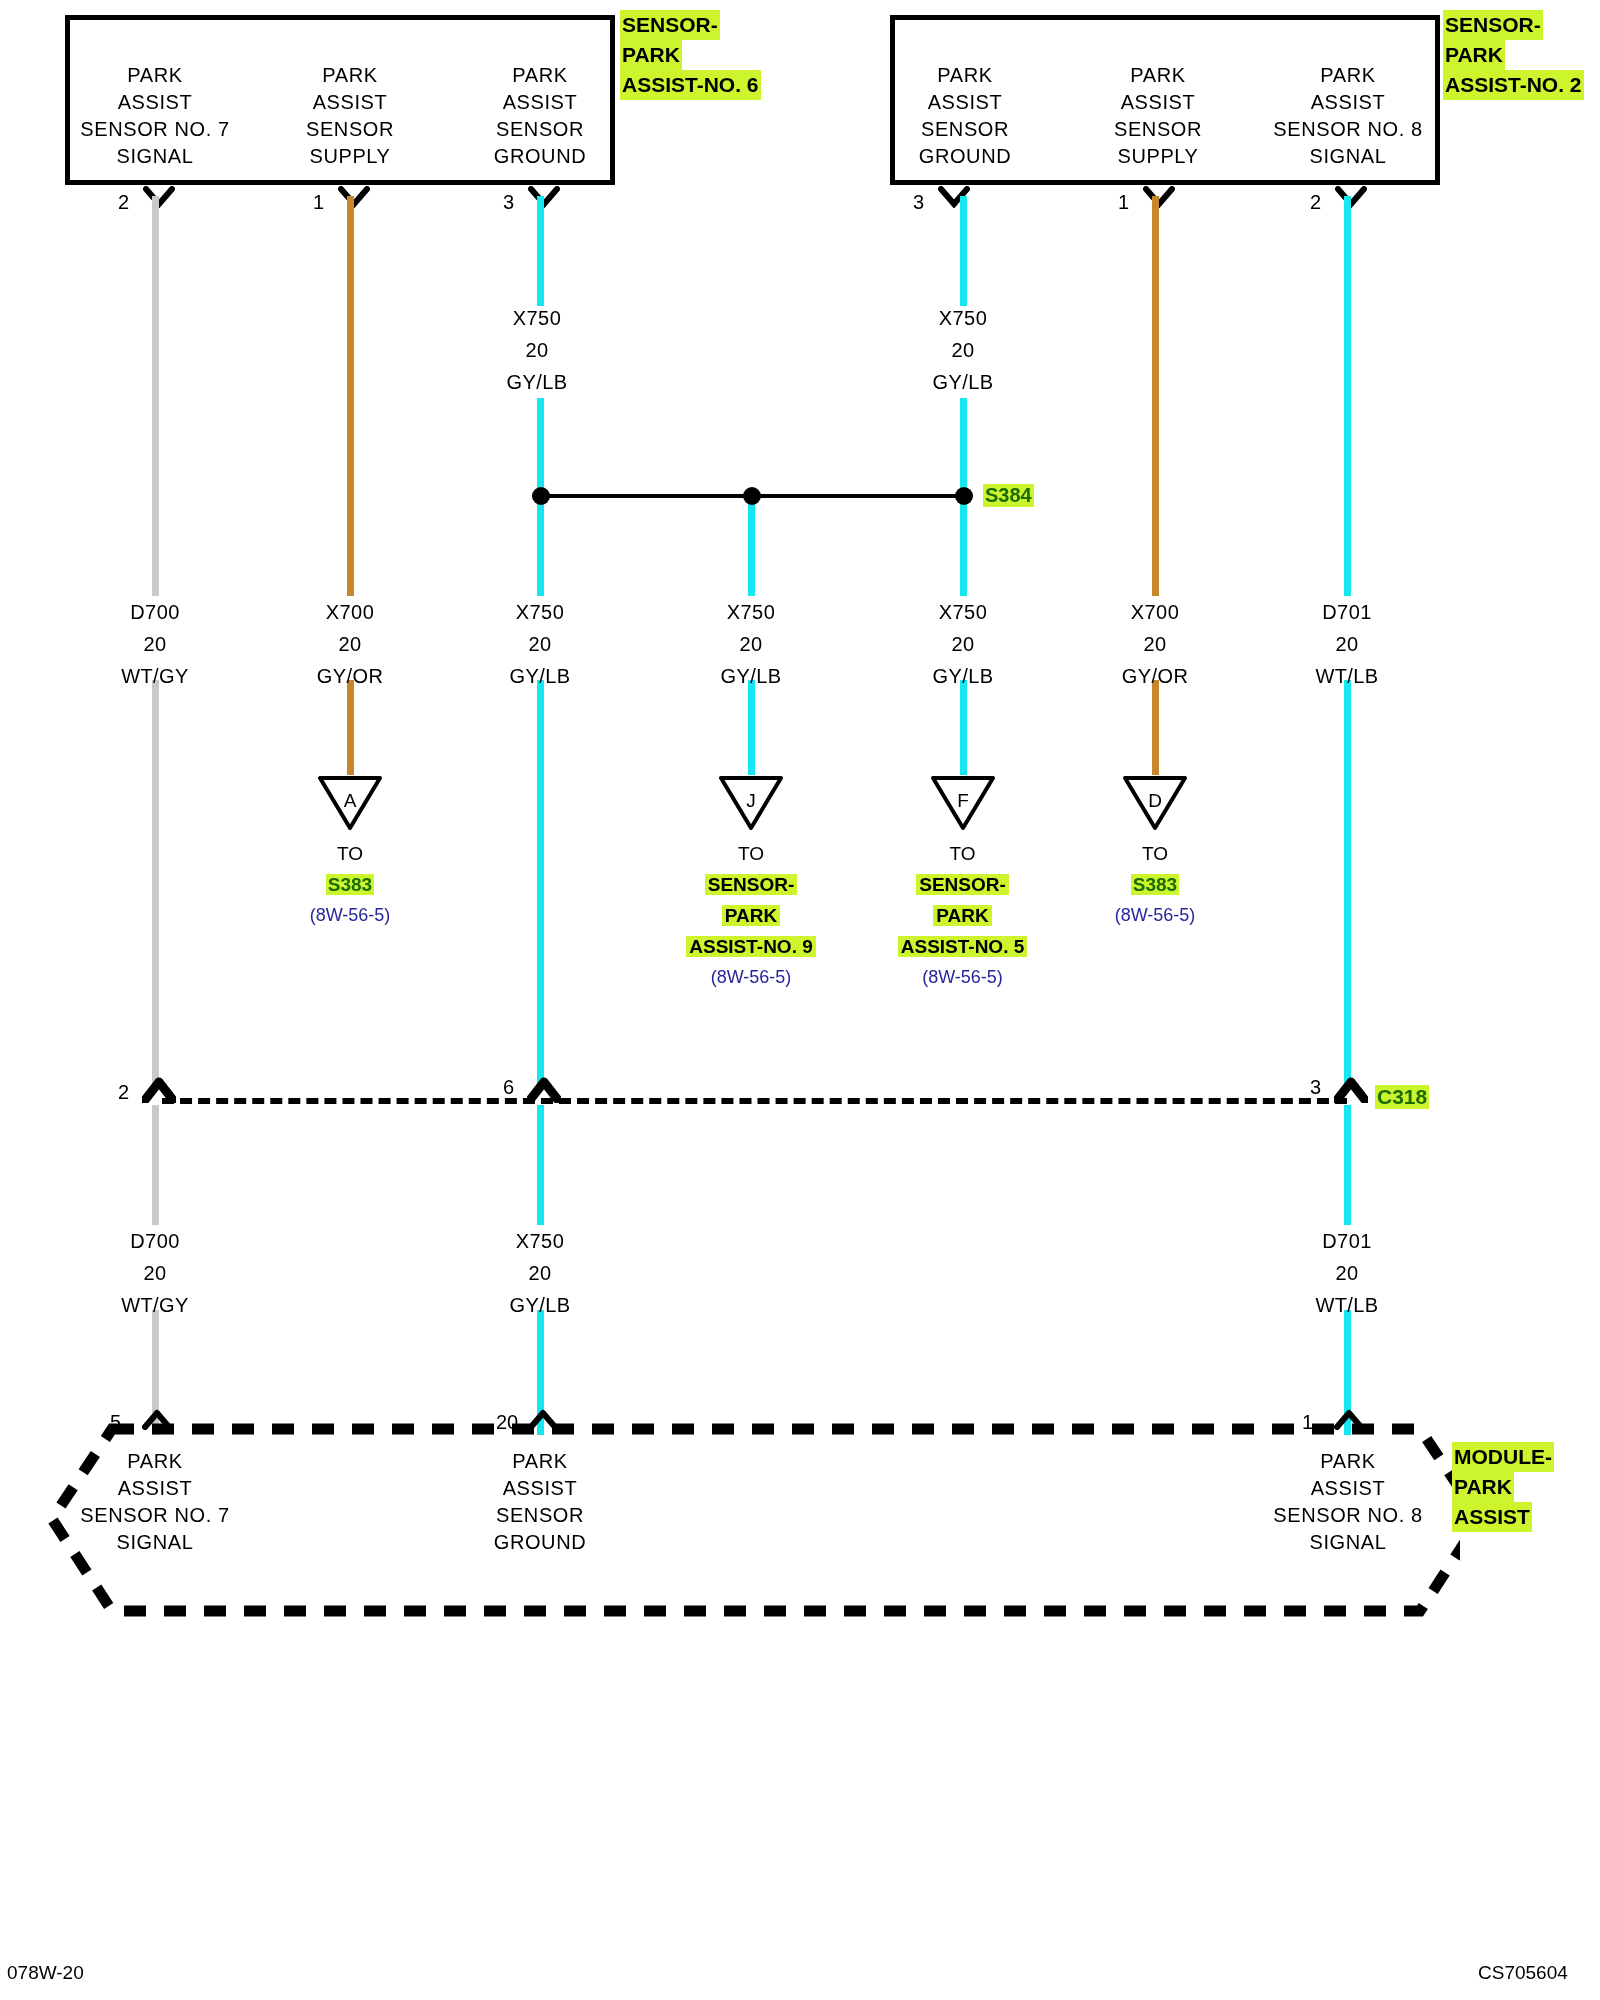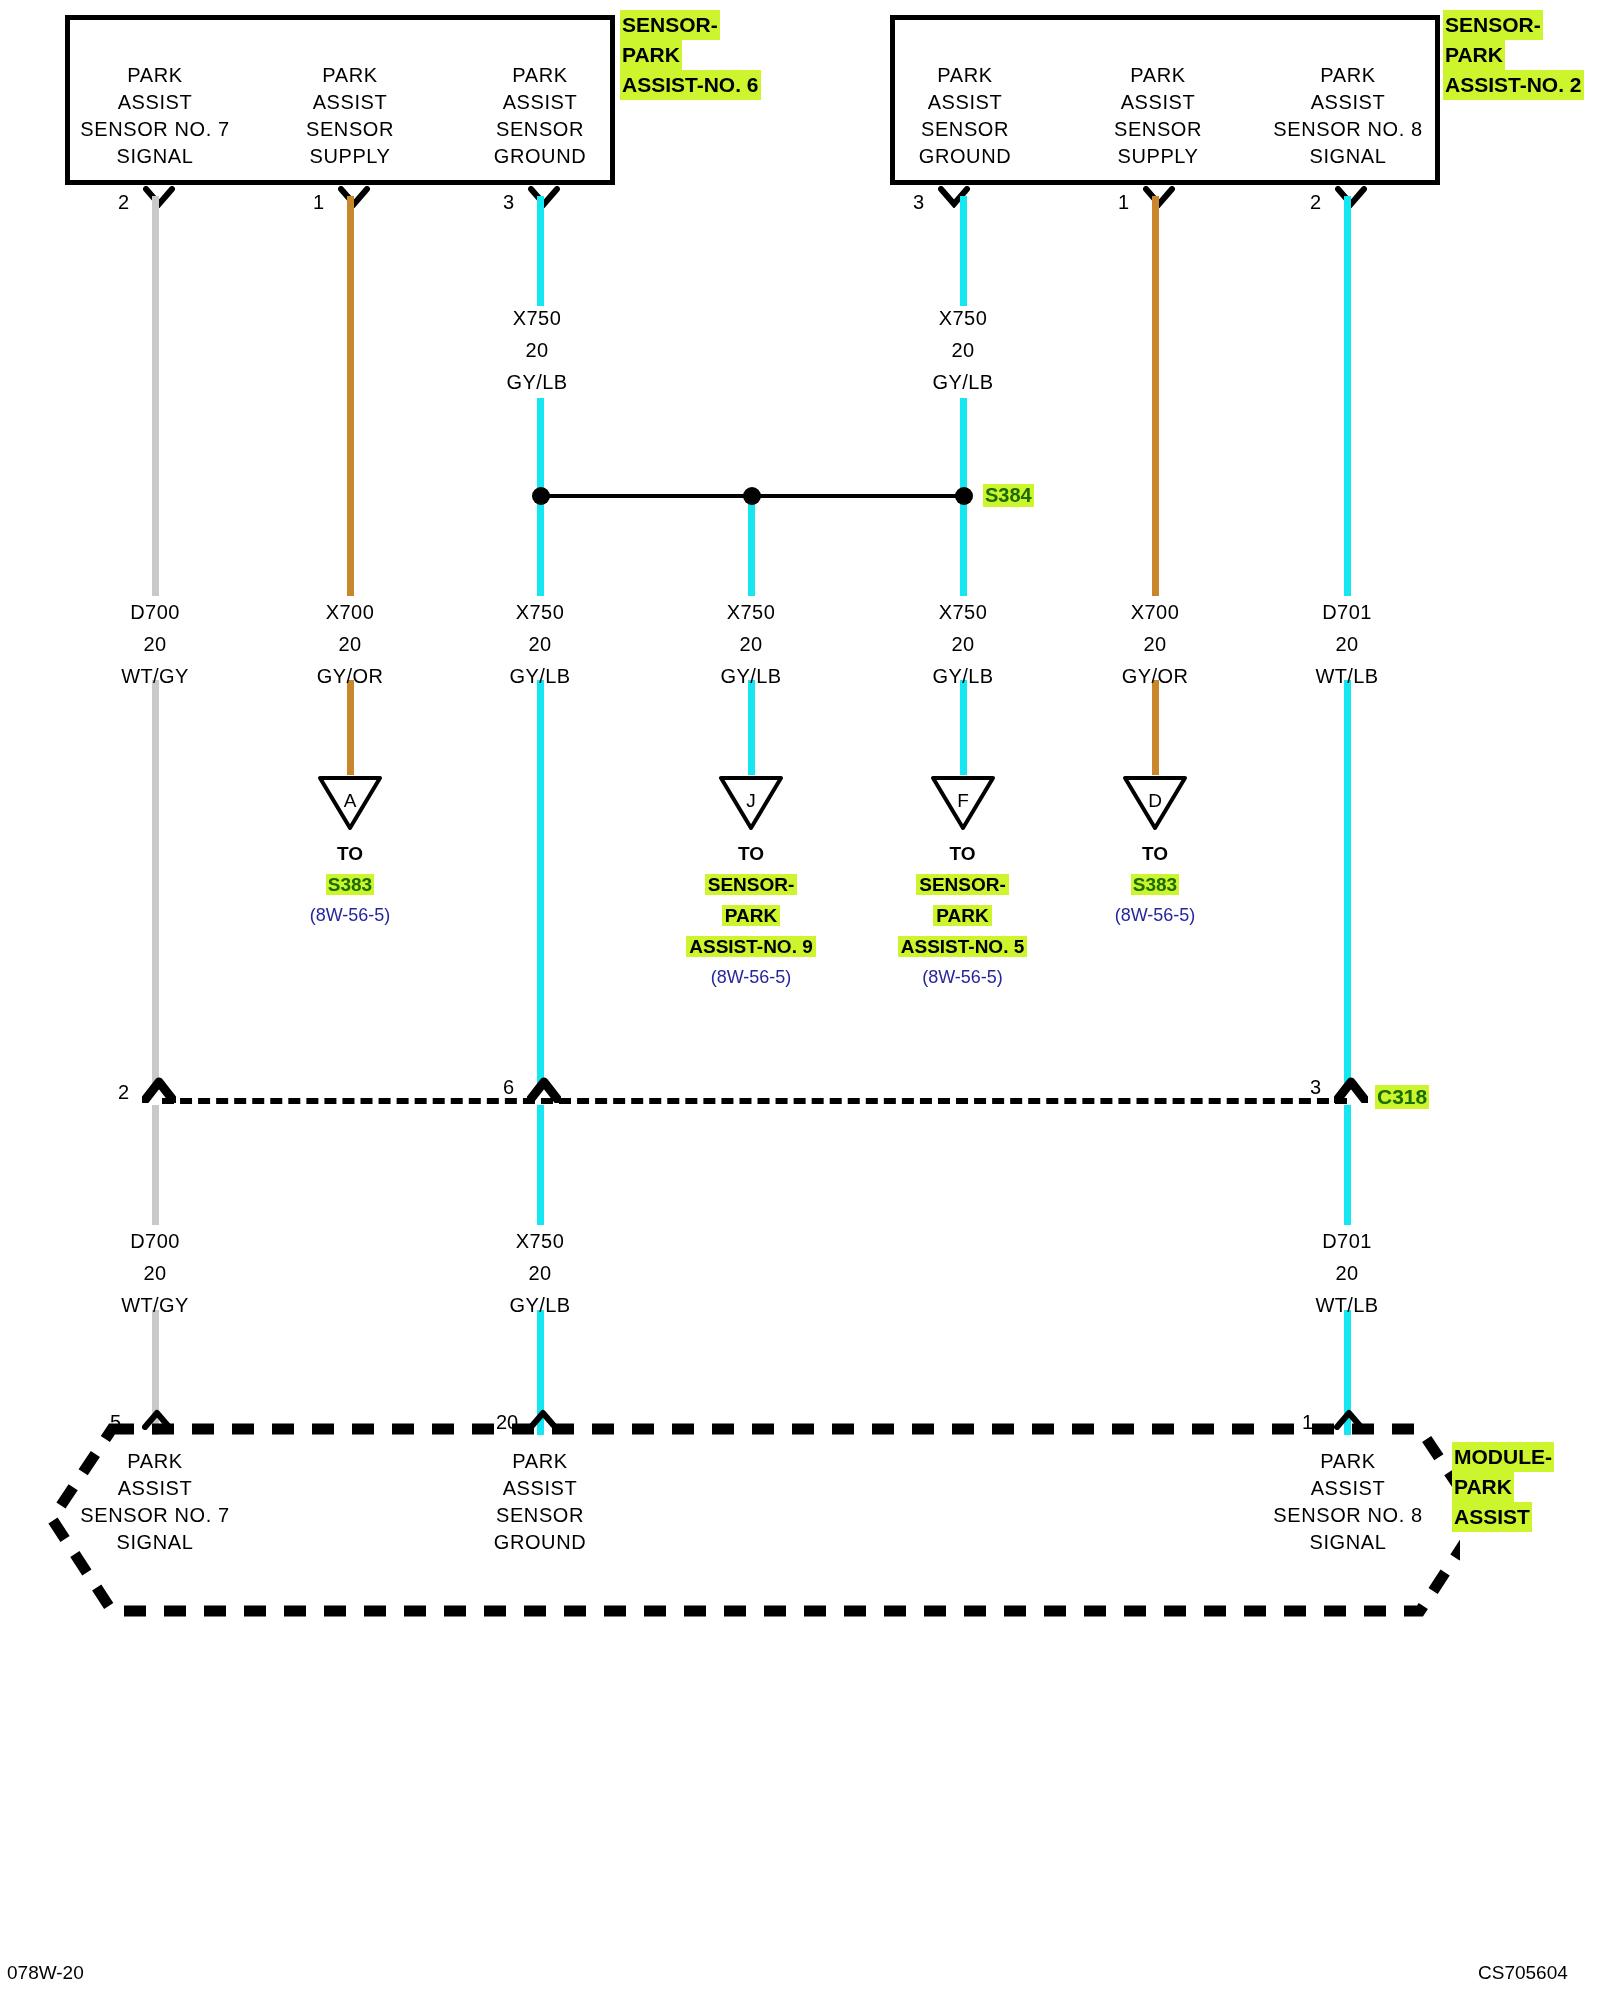--- a/index.html
+++ b/index.html
@@ -36,21 +36,21 @@
   .splice-bar{position:absolute;height:4px;background:#000;}
   .splice-dot{position:absolute;width:18px;height:18px;border-radius:50%;background:#000;}
 
   
   .tri{position:absolute;width:66px;height:56px;}
   .tri svg{display:block;}
   .tri-letter{position:absolute;width:66px;text-align:center;font-size:19px;}
 
   
   .dest{position:absolute;text-align:center;font-size:19px;line-height:31px;white-space:nowrap;}
-  .dest .to{font-weight:700;}
+  .dest .to{font-weight:400;}
   .hl{background:#ccf52e;color:#1a6b00;font-weight:bold;padding:0 2px;}
   .hl-blk{background:#ccf52e;color:#000;font-weight:bold;padding:0 3px;}
   .sheetref{color:#26269c;font-size:18px;}
 
   
   .callout{position:absolute;font-size:21px;line-height:30px;font-weight:bold;
            color:#000;white-space:nowrap;}
   .callout span{background:#ccf52e;padding:0 2px;display:inline-block;}
 
   

